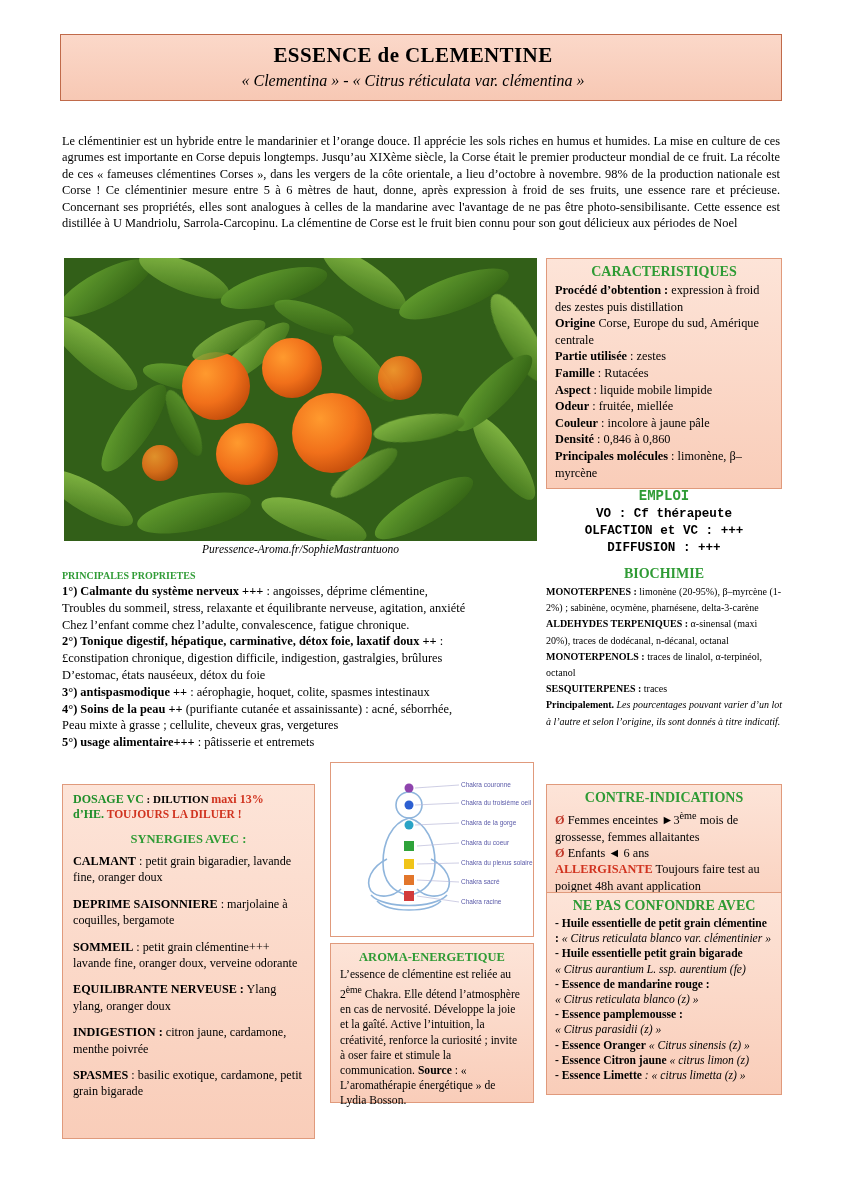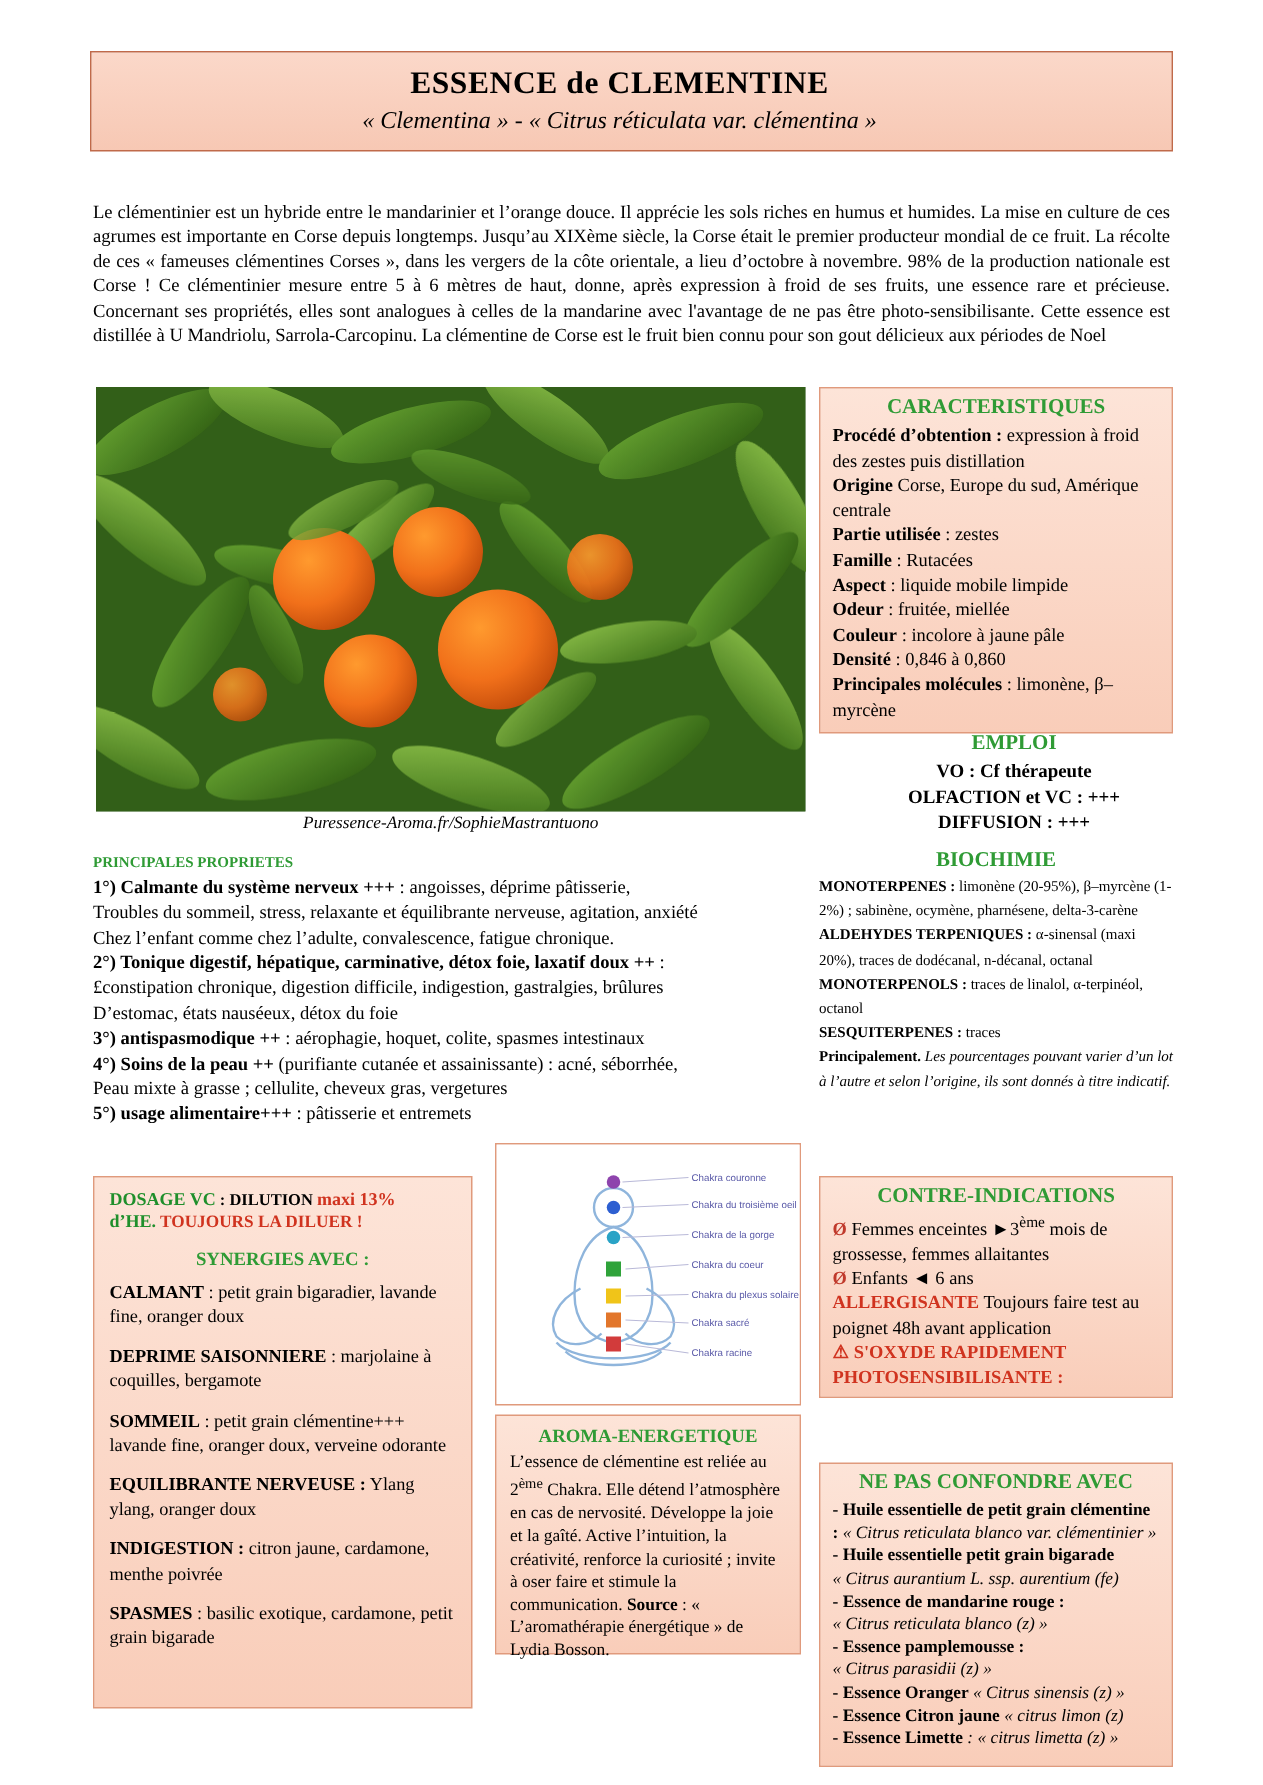--- a/index.html
+++ b/index.html
@@ -101,26 +101,27 @@
     padding: 5px 8px 7px 8px;
   }
   .car-line {
     font-size: 12.3px;
     line-height: 16.6px;
   }
   .car-line b { font-weight: bold; }
 
   
   #emploi {
-    left: 558px;
+    left: 546px;
     top: 488px;
     width: 236px;
     border: none;
     background: none;
     text-align: center;
+    font-family: Liberation Mono, monospace;
   }
   #emploi .box-head { color: #2f9b35; }
   .emploi-line {
     font-size: 12.6px;
     line-height: 17px;
     font-weight: bold;
   }
 
   
   #proprietes {
@@ -231,21 +232,21 @@
   .ci-line {
     font-size: 12.3px;
     line-height: 16.4px;
   }
   .ci-sym { color: #c0392b; font-weight: bold; }
   .ci-warn { color: #d0331f; font-weight: bold; }
 
   
   #confondre {
     left: 546px;
-    top: 975px;
+    top: 892px;
     width: 236px;
     height: 203px;
     padding: 5px 8px;
   }
   #confondre .box-head { color: #2f9b35; }
   .nc-line {
     font-size: 11.6px;
     line-height: 15.2px;
   }
   .nc-line b { font-weight: bold; }
@@ -341,21 +342,21 @@
 
   <div class="box" id="emploi">
     <div class="box-head">EMPLOI</div>
     <div class="emploi-line">VO : Cf thérapeute</div>
     <div class="emploi-line">OLFACTION et VC : +++</div>
     <div class="emploi-line">DIFFUSION : +++</div>
   </div>
 
   <div id="proprietes">
     <div class="head">PRINCIPALES PROPRIETES</div>
-    <div class="prop-line"><b>1°) Calmante du système nerveux +++</b><span> : angoisses, déprime pâtisserie,</span></div>
+    <div class="prop-line"><b>1°) Calmante du système nerveux +++</b><span> : angoisses, déprime clémentine,</span></div>
     <div class="prop-line"><span>Troubles du sommeil, stress, relaxante et équilibrante nerveuse, agitation, anxiété</span></div>
     <div class="prop-line"><span>Chez l’enfant comme chez l’adulte, convalescence, fatigue chronique.</span></div>
     <div class="prop-line"><b>2°) Tonique digestif, hépatique, carminative, détox foie, laxatif doux ++</b><span> :</span></div>
     <div class="prop-line"><span>£constipation chronique, digestion difficile, indigestion, gastralgies, brûlures</span></div>
     <div class="prop-line"><span>D’estomac, états nauséeux, détox du foie</span></div>
     <div class="prop-line"><b>3°) antispasmodique ++</b><span> : aérophagie, hoquet, colite, spasmes intestinaux</span></div>
     <div class="prop-line"><b>4°) Soins de la peau ++</b><span> (purifiante cutanée et assainissante) : acné, séborrhée,</span></div>
     <div class="prop-line"><span>Peau mixte à grasse ; cellulite, cheveux gras, vergetures</span></div>
     <div class="prop-line"><b>5°) usage alimentaire+++</b><span> : pâtisserie et entremets</span></div>
   </div>

